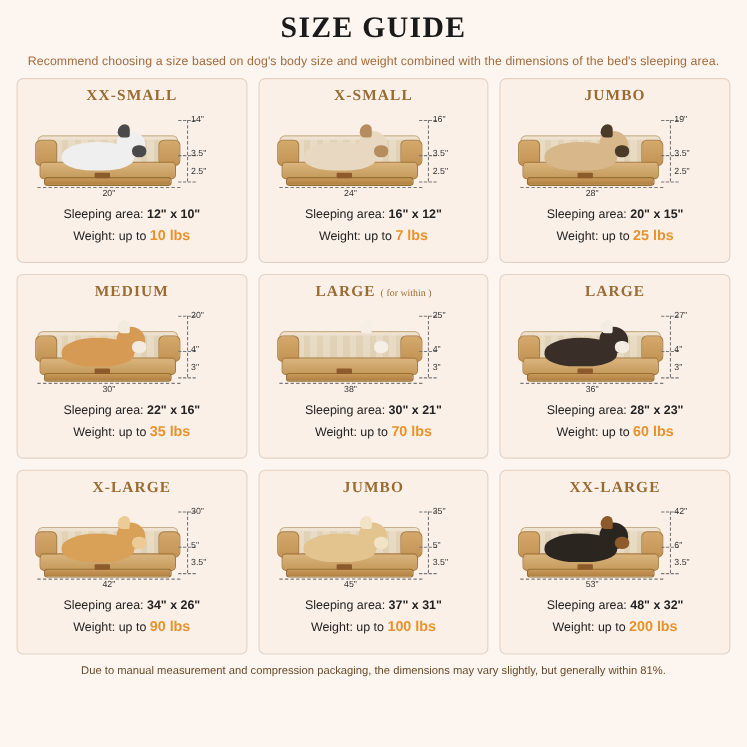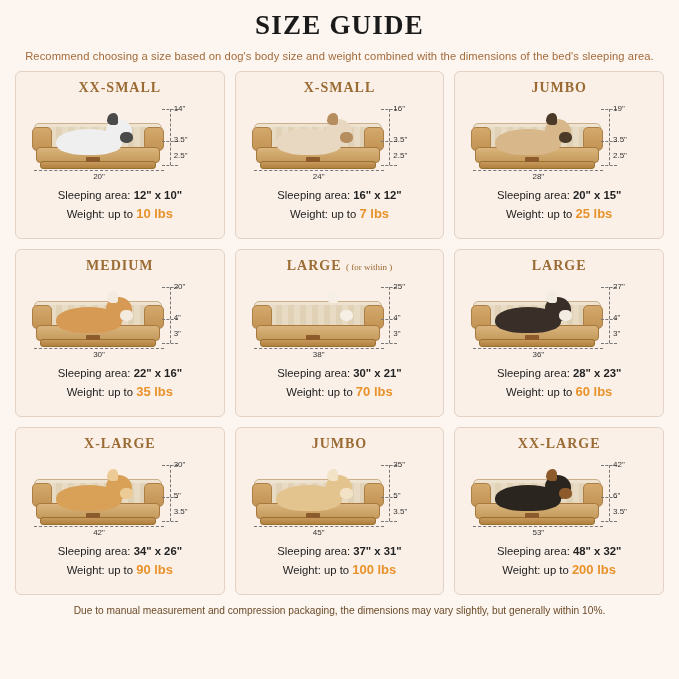--- a/index.html
+++ b/index.html
@@ -662,14 +662,14 @@
       </div>
       <div class="row">
         <span>Weight:</span>
         <span>up to</span>
         <span class="wt">200 lbs</span>
       </div>
     </div>
   </div>
     </div>
 
-  <div class="footer">Due to manual measurement and compression packaging, the dimensions may vary slightly, but generally within 10%.</div>
+  <div class="footer">Due to manual measurement and compression packaging, the dimensions may vary slightly, but generally within 81%.</div>
 </div>
 
 </body></html>

